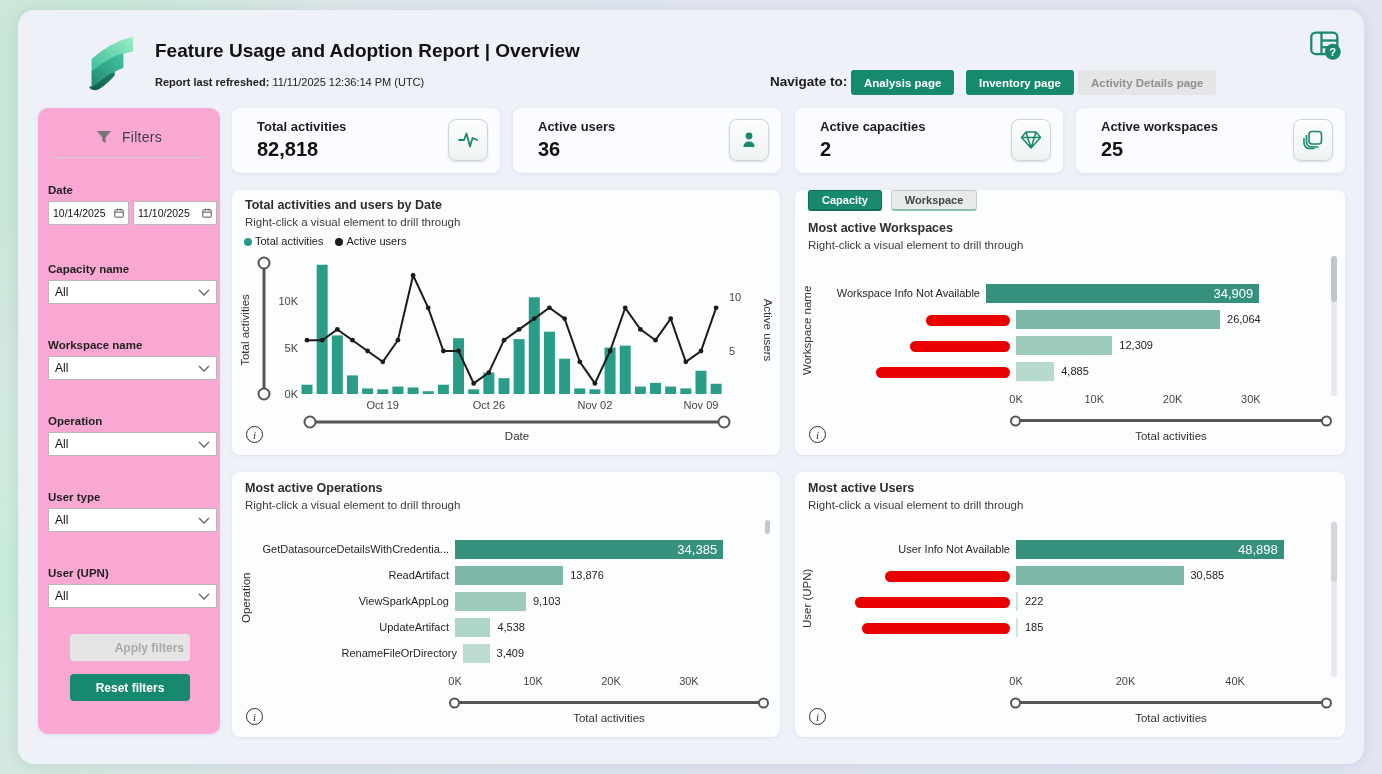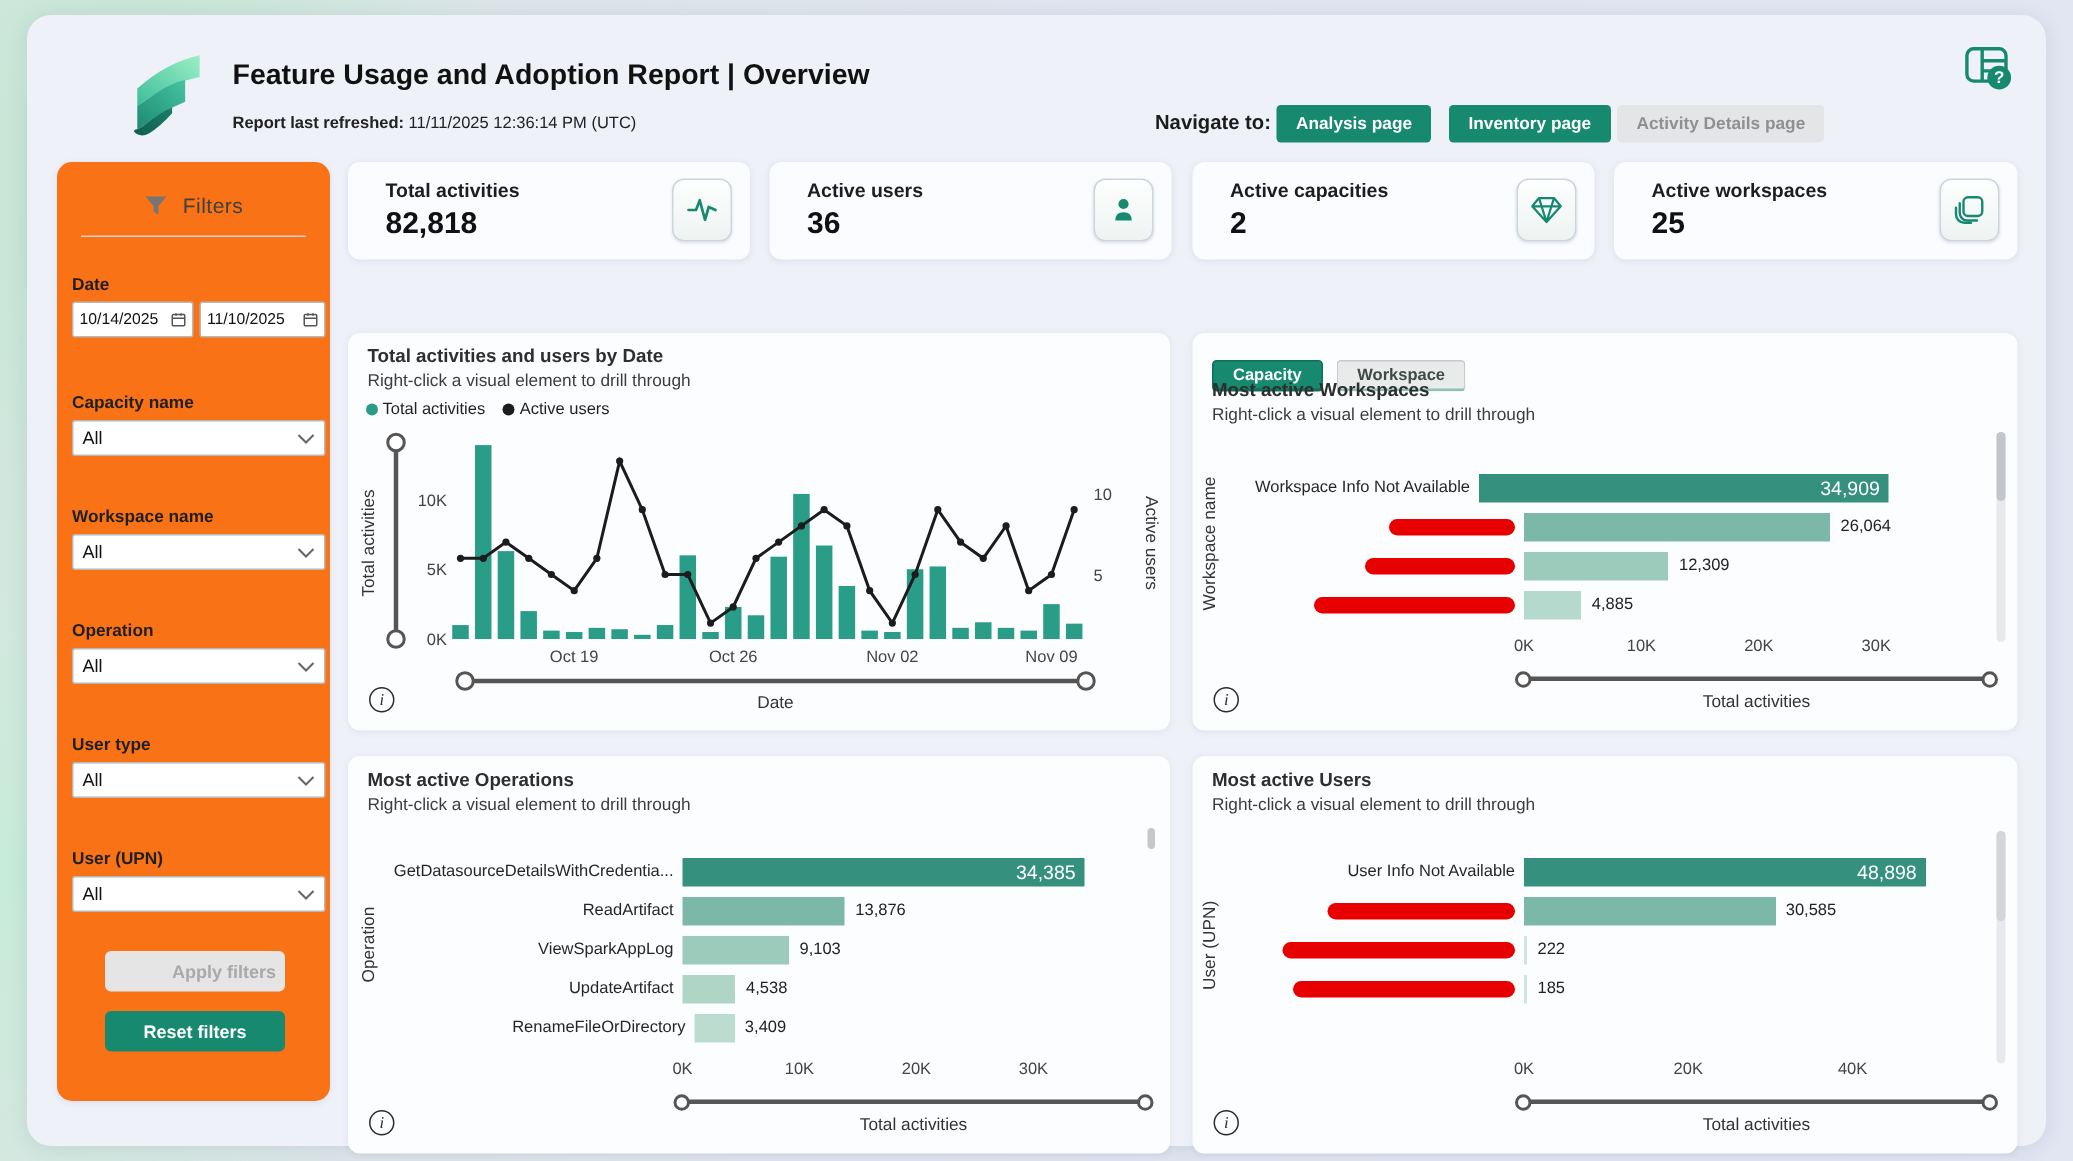--- a/index.html
+++ b/index.html
@@ -34,30 +34,30 @@
 
   
   .card{position:absolute;height:65px;background:#fbfcff;border-radius:8px;
     box-shadow:0 1px 4px rgba(80,90,140,.12);}
   .card .klabel{position:absolute;left:25px;top:11px;font-size:13px;font-weight:700;color:#1d1d1d;}
   .card .kvalue{position:absolute;left:25px;top:30px;font-size:20px;font-weight:700;color:#111;}
   .iconbtn{position:absolute;right:12px;top:11px;width:40px;height:42px;border-radius:8px;
     background:linear-gradient(#fdfefe,#eef3f2);border:1px solid #cdd5da;display:flex;
     align-items:center;justify-content:center;box-shadow:0 1px 2px rgba(120,130,170,.25);cursor:pointer;}
   .panel{position:absolute;background:#fcfdff;border-radius:8px;
-    box-shadow:0 1px 4px rgba(80,90,140,.10);margin-top:32px;}
+    box-shadow:0 1px 4px rgba(80,90,140,.10);}
   .p-title{position:absolute;left:13px;font-size:12.5px;font-weight:700;color:#2e2e2e;}
   .p-sub{position:absolute;left:13px;font-size:11.5px;color:#3c3c3c;}
   .info{position:absolute;left:14px;bottom:12px;width:17px;height:17px;border:1.6px solid #2b2b2b;
     border-radius:50%;display:flex;align-items:center;justify-content:center;font-size:11px;
     font-style:italic;font-family:"Liberation Serif",serif;color:#2b2b2b;cursor:pointer;}
   .sbar{position:absolute;border-radius:3px;}
 
   
-  .sidebar{position:absolute;left:20px;top:98px;width:182px;height:626px;background:#f97316;
+  .sidebar{position:absolute;left:20px;top:98px;width:182px;height:626px;background:#f9a8d4;
     border-radius:10px;box-shadow:0 1px 4px rgba(80,90,140,.10);padding-left:32px;}
   .fhead{position:absolute;left:0;top:21px;width:100%;display:flex;gap:10px;align-items:center;justify-content:center;}
   .fhead span{font-size:14px;color:#3f3f3f;letter-spacing:.3px;}
   .fdivider{position:absolute;left:16px;right:16px;top:49px;height:1px;background:#cfcfcf;}
   .flabel{position:absolute;left:10px;font-size:11.5px;font-weight:700;color:#1f1f1f;}
   .fctl{position:absolute;background:#fff;border:1px solid #b8b8b8;border-radius:2px;height:24px;
     display:flex;align-items:center;justify-content:space-between;padding:0 6px;font-size:12px;color:#111;cursor:pointer;}
   .fctl.date{font-size:10.5px;padding:0 4px;}
   .fbtn{position:absolute;left:32px;width:120px;height:27px;border:none;border-radius:4px;
     font-family:inherit;font-size:12px;font-weight:700;cursor:pointer;}
@@ -83,21 +83,21 @@
   .hbarbar{position:absolute;left:0;top:3.5px;height:19px;}
   .vin{position:absolute;right:6px;top:0;line-height:19px;color:#fff;font-size:13px;}
   .vout{position:absolute;top:3.5px;line-height:19px;color:#222;font-size:11px;white-space:nowrap;}
   .htick{position:absolute;top:203px;transform:translateX(-50%);font-size:11px;color:#444;}
   .hslider{position:absolute;top:229px;height:3px;background:#555;border-radius:2px;cursor:pointer;}
   .sh{position:absolute;top:50%;width:11px;height:11px;border-radius:50%;background:#fff;border:2px solid #555;transform:translateY(-50%);}
   .sh.left{left:-6px;}  .sh.right{right:-6px;}
   .haxtitle{position:absolute;top:240px;transform:translateX(-50%);font-size:11.5px;color:#333;}
   .ytitle{position:absolute;font-size:11.5px;color:#333;writing-mode:vertical-rl;transform:rotate(180deg);
     display:flex;align-items:center;justify-content:center;}
-  .toggle-row{position:absolute;left:13px;top:18px;display:flex;gap:9px;}
+  .toggle-row{position:absolute;left:13px;top:0;display:flex;gap:9px;}
   .tg{height:21px;border-radius:3px;font-family:inherit;font-size:11px;font-weight:700;padding:0 13px;cursor:pointer;}
   .tg.sel{background:var(--accent);color:#fff;border:1px solid #0f6f5a;border-bottom:2px solid #0f6f5a;}
   .tg.unsel{background:#e9ebea;color:#3f4a47;border:1px solid #c6ccc9;border-bottom:2px solid #8fc0b2;}
 </style>
 </head>
 <body>
 
 <div class="blob blob1"></div>
 <div class="blob blob2"></div>
 

